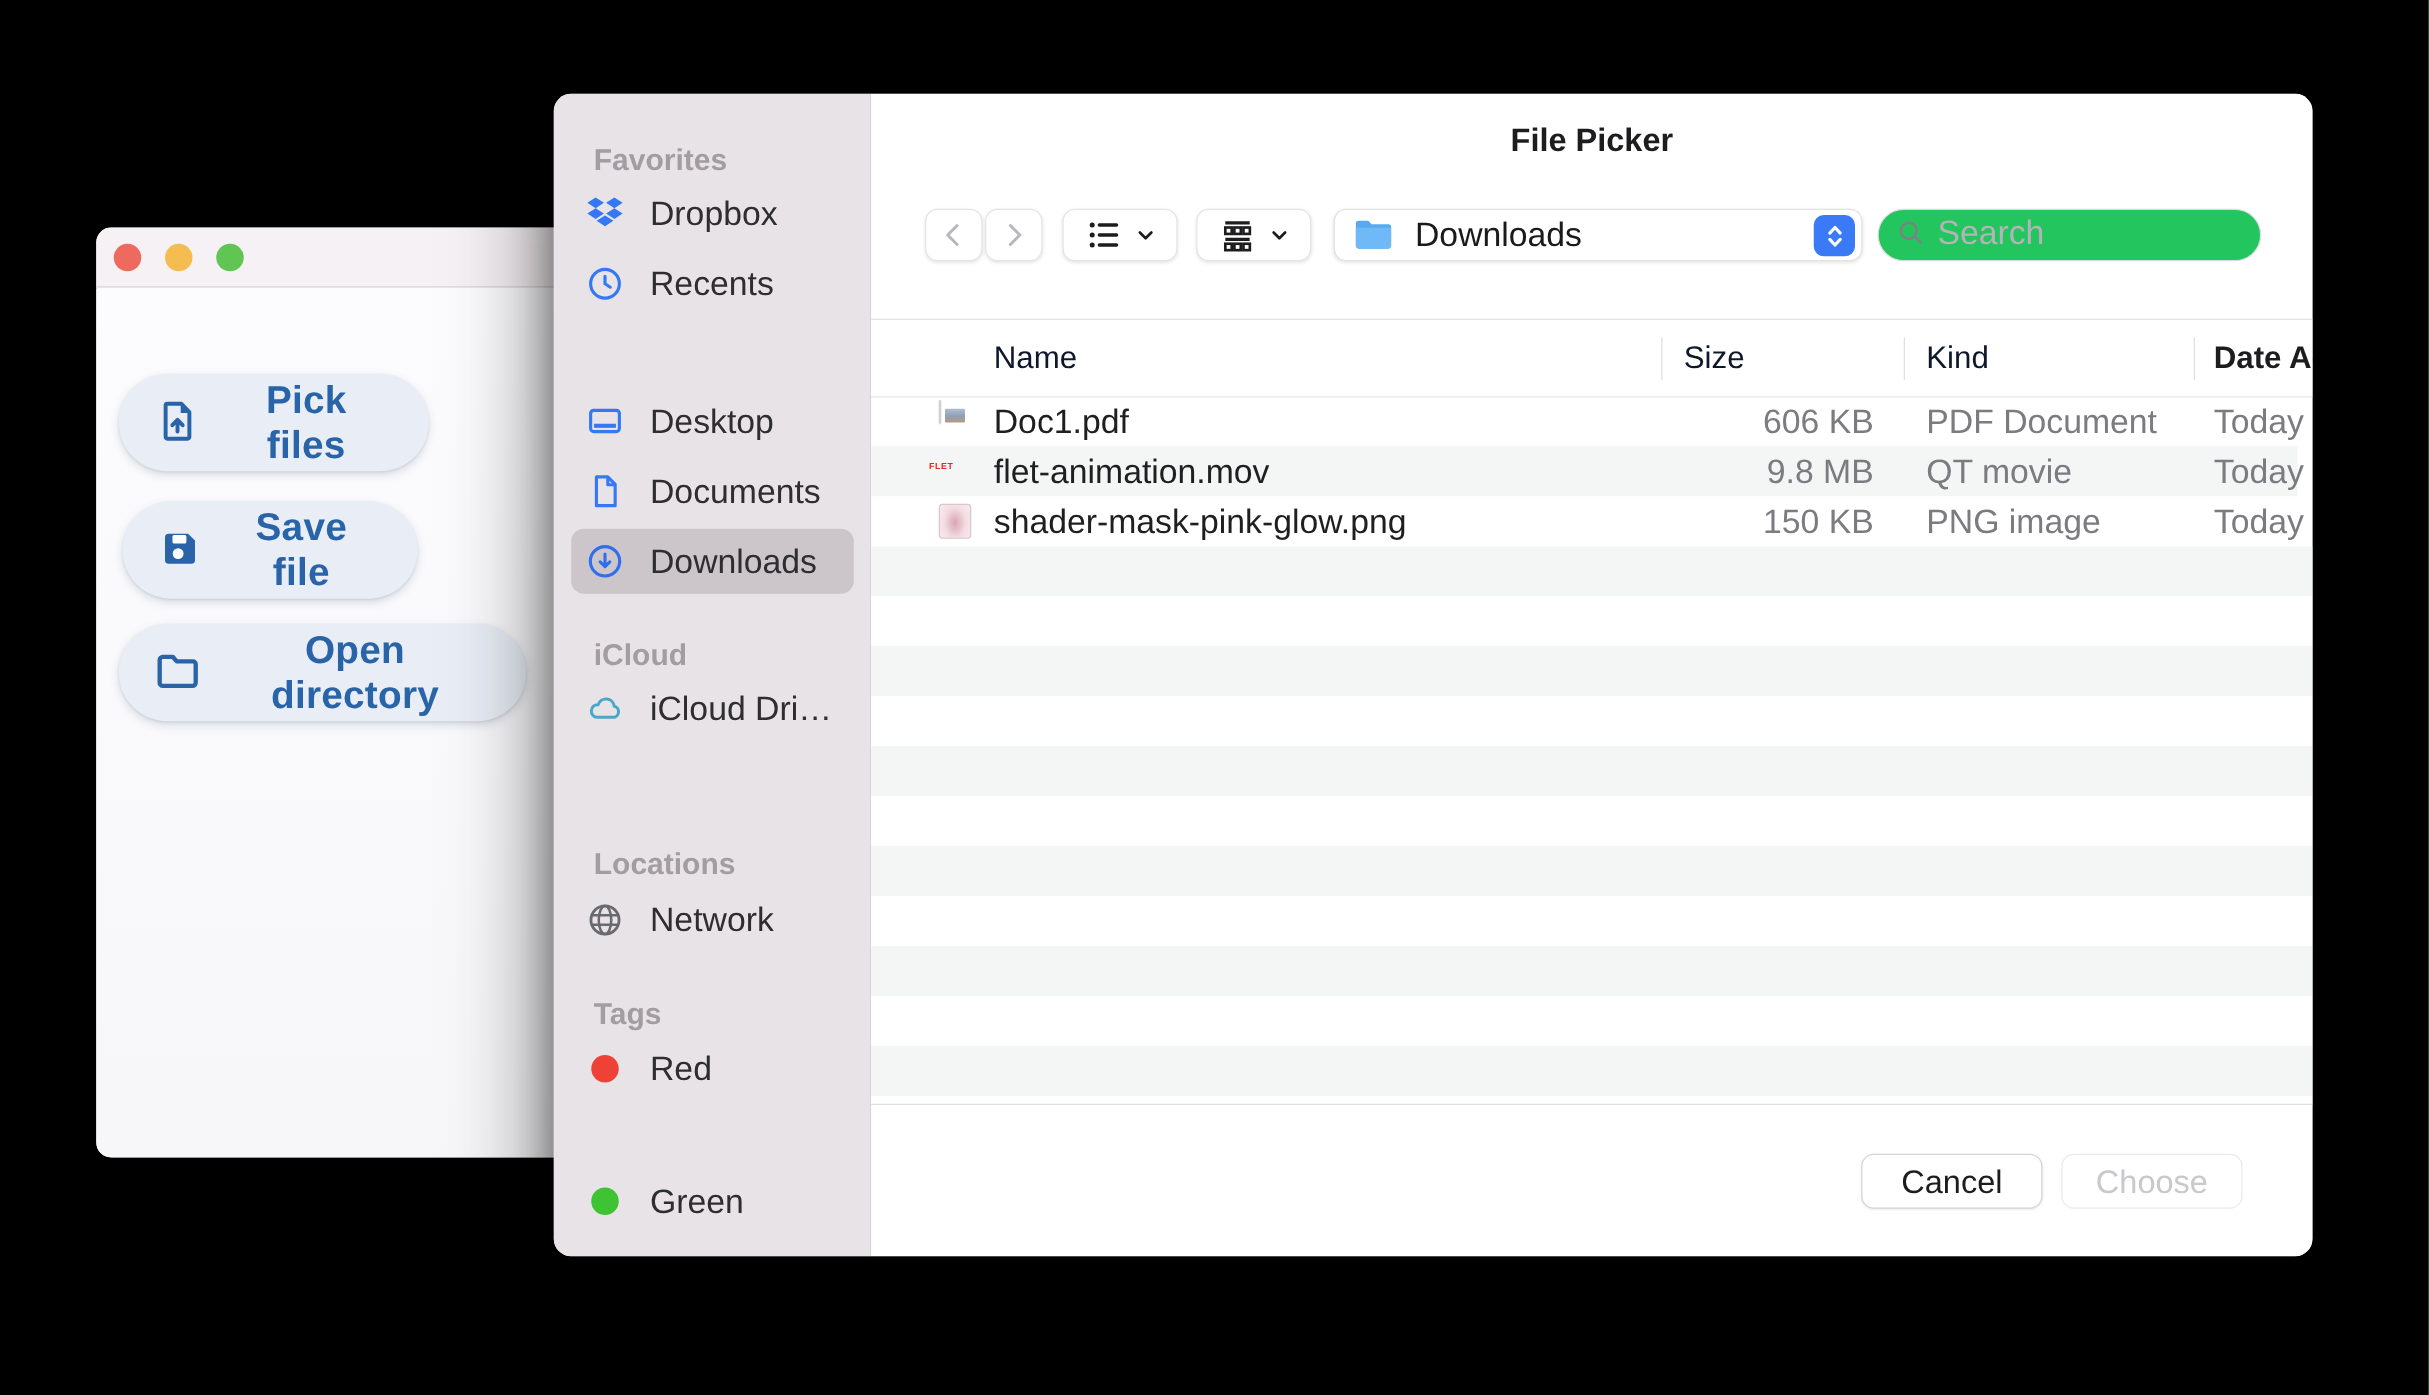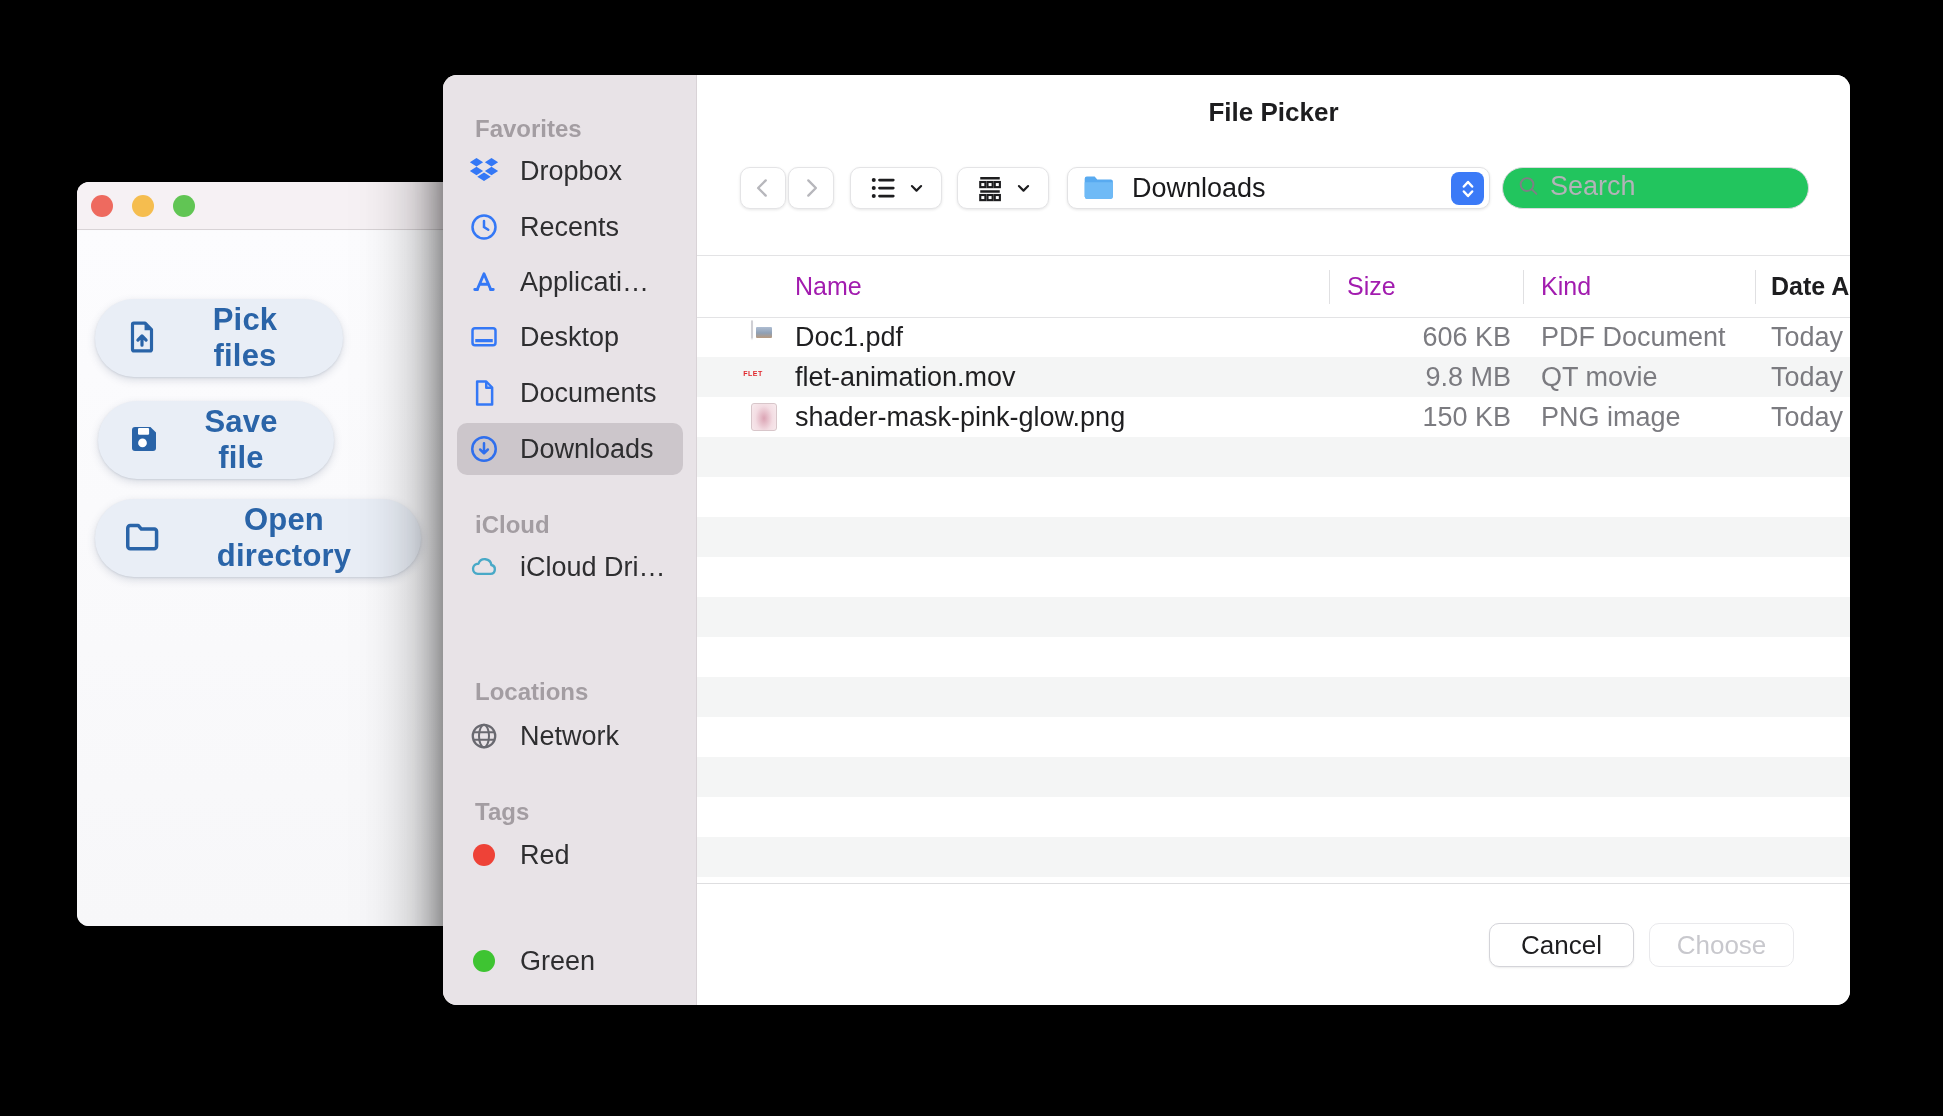--- a/index.html
+++ b/index.html
@@ -103,28 +103,28 @@
   }
   .searchbox input {
     border:none; outline:none; background:transparent; width:100%;
     font-size:27px; color:#1d1d1f; font-family:inherit;
   }
   .searchbox input::placeholder { color:#b3b3b8; }
 
   .hairline { position:absolute; left:0; right:0; height:1px; background:#e3e3e5; }
   .hdr-row { position:absolute; left:0; right:0; top:181px; height:61px; background:#fff; }
   .hdr-cell { position:absolute; top:0; height:100%; display:flex; align-items:center;
-    font-size:25px; color:#a21caf; white-space:nowrap; cursor:pointer; }
+    font-size:25px; color:#0f172a; white-space:nowrap; cursor:pointer; }
   .hdr-name { left:98px; }
   .hdr-size { left:650px; }
   .hdr-kind { left:844px; }
   .hdr-date { left:1074px; color:#1d1d1f; font-weight:700; }
   .vsep { position:absolute; top:14px; height:34px; width:1px; background:#e0e0e2; }
 
-  .rows { position:absolute; left:0; right:0; top:242px; }
+  .rows { position:absolute; left:0; right:12px; top:242px; }
   .frow { position:relative; height:40px; display:block; width:100%; cursor:default; }
   .frow.alt { background:#f4f5f5; }
   .fcell { position:absolute; top:0; height:40px; display:flex; align-items:center;
     font-size:27px; white-space:nowrap; }
   .c-name { left:98px; color:#1f1f21; }
   .c-size { right:339px; color:#7b7b80; }
   .c-kind { left:844px; color:#7b7b80; }
   .c-date { left:1074px; color:#7b7b80; }
   .ficon { position:absolute; left:54px; top:4px; }
 
@@ -214,29 +214,20 @@
       <div class="side-item" style="top:130px">
         <span class="ic">
           <svg width="30" height="30" viewBox="0 0 24 24" fill="none">
             <circle cx="12" cy="12" r="9.2" stroke="#3478f6" stroke-width="2"></circle>
             <path d="M12 7.2V12l3.4 2.2" stroke="#3478f6" stroke-width="2" stroke-linecap="round"></path>
           </svg>
         </span>
         <span class="side-label">Recents</span>
       </div>
 
-      <div class="side-item" style="top:185px">
-        <span class="ic">
-          <svg width="30" height="30" viewBox="0 0 24 24" fill="none">
-            <path d="M6.6 18 12 5.4 17.4 18M8.4 13.8h7.2" stroke="#3478f6" stroke-width="2.3" stroke-linecap="round" stroke-linejoin="round"></path>
-            <path d="M4.6 18h2.2M17.2 18h2.2" stroke="#3478f6" stroke-width="2.3" stroke-linecap="round"></path>
-          </svg>
-        </span>
-        <span class="side-label">Applicati…</span>
-      </div>
 
       <div class="side-item" style="top:240px">
         <span class="ic">
           <svg width="30" height="30" viewBox="0 0 24 24" fill="none">
             <rect x="2.8" y="5" width="18.4" height="13.6" rx="2" stroke="#3478f6" stroke-width="2"></rect>
             <rect x="5" y="13.6" width="14" height="2.6" fill="#3478f6"></rect>
           </svg>
         </span>
         <span class="side-label">Desktop</span>
       </div>

